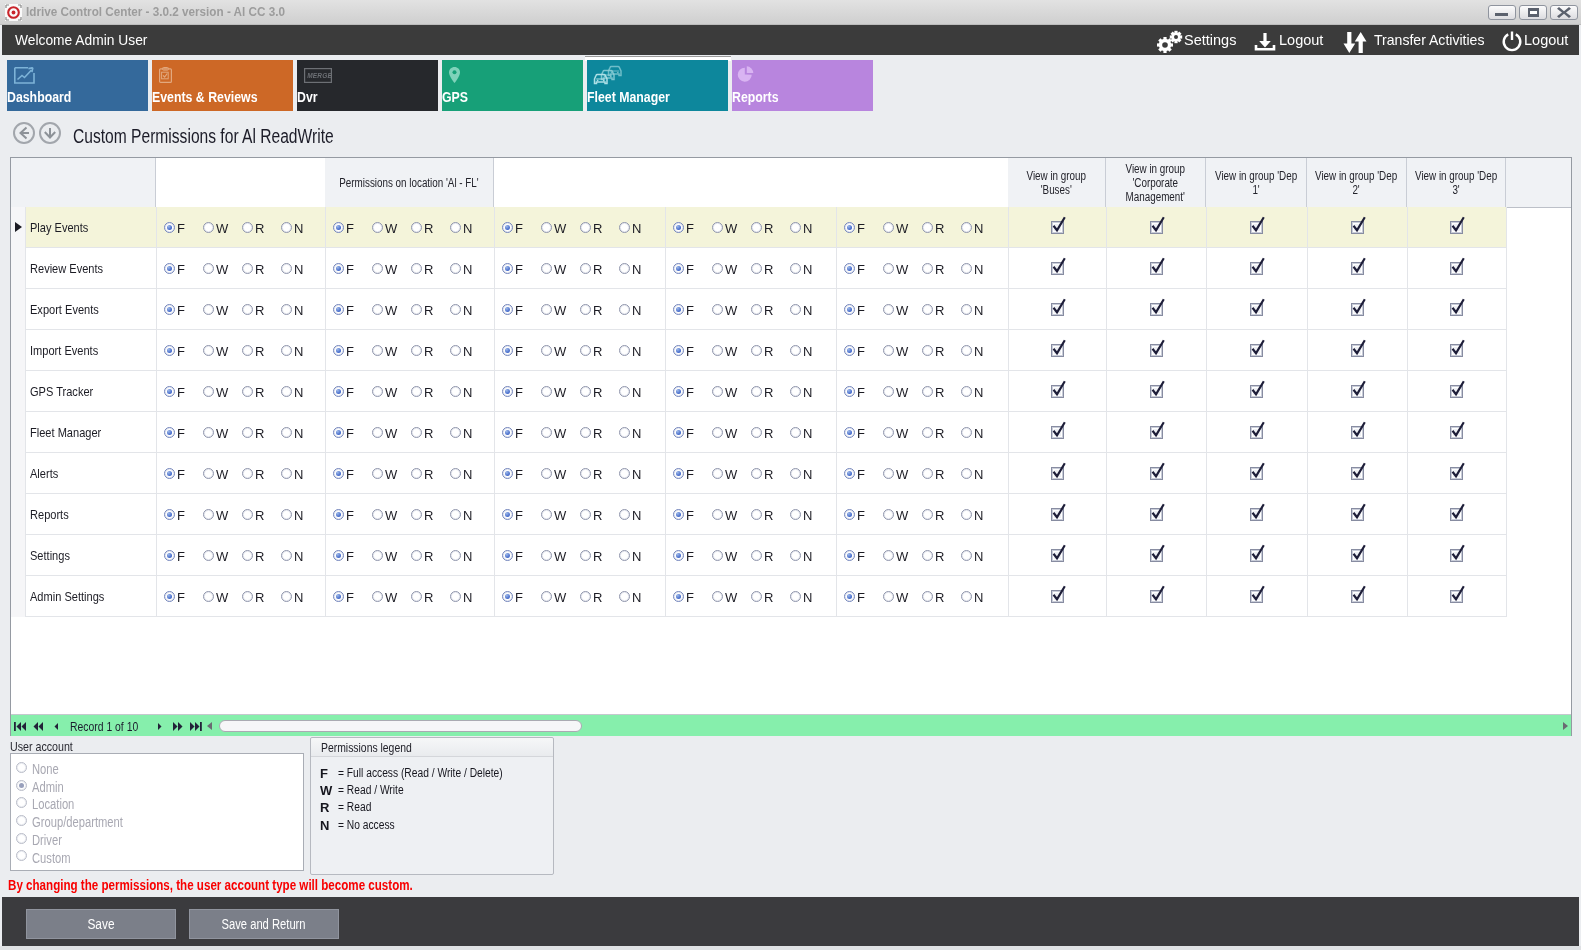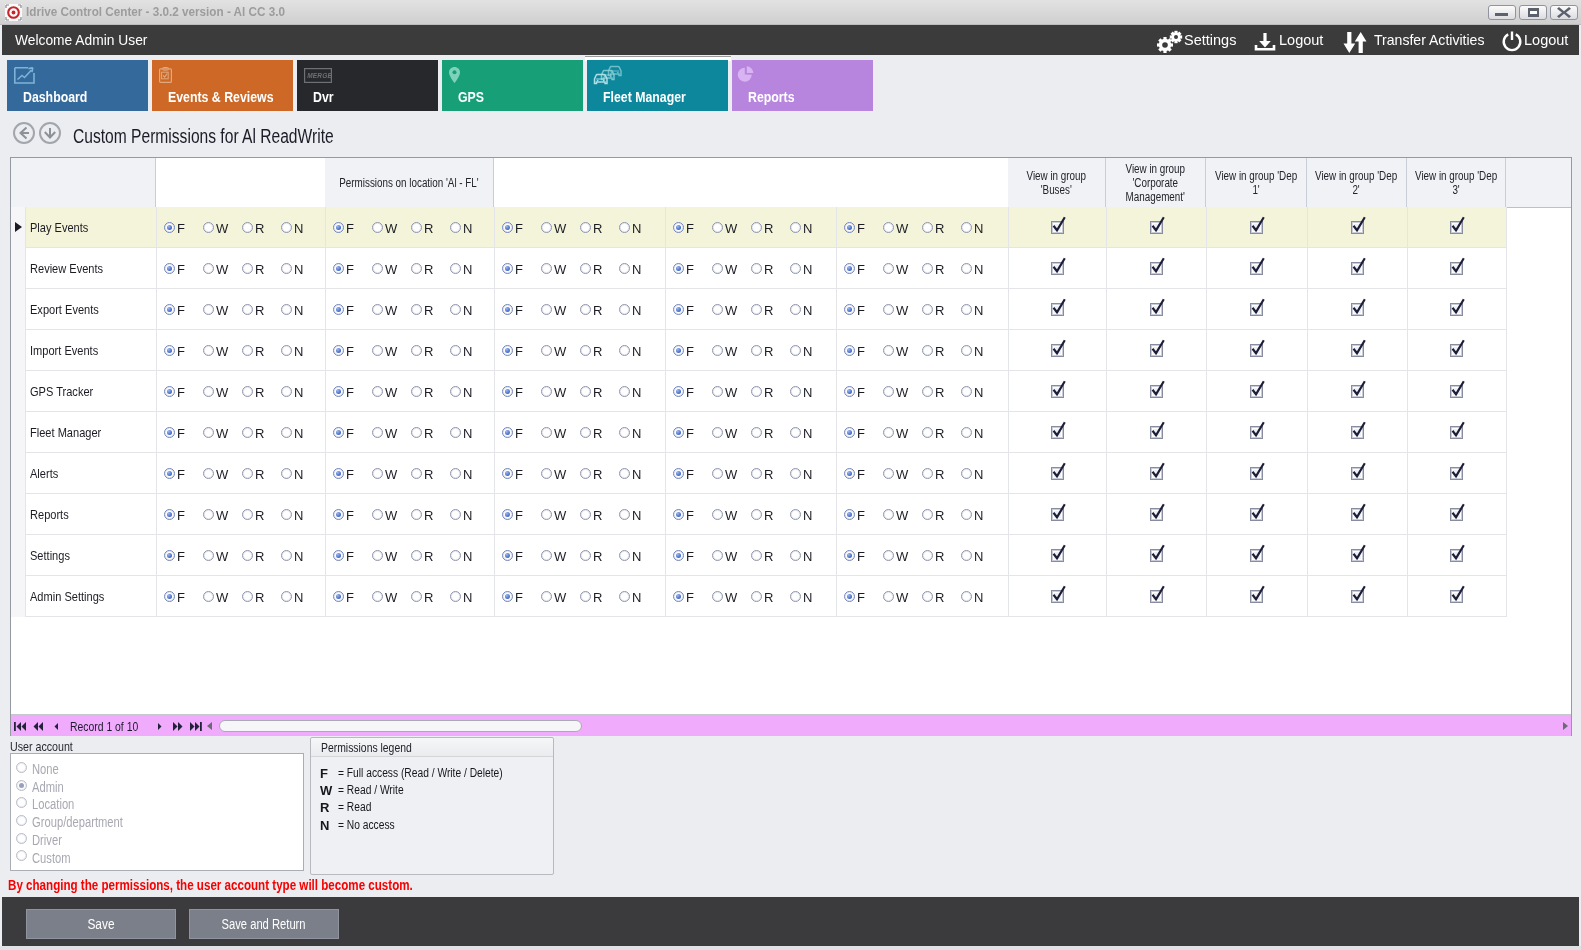--- a/index.html
+++ b/index.html
@@ -5,37 +5,37 @@
 body{font-family:"Liberation Sans",sans-serif;background:#ebedf0;position:relative}
 .abs{position:absolute}
 .sx{display:inline-block;transform:scaleX(.85);transform-origin:0 50%;white-space:nowrap}
 .sxc{display:inline-block;transform:scaleX(.82);transform-origin:50% 50%;white-space:nowrap}
 #titlebar{left:0;top:0;width:1581px;height:25px;background:linear-gradient(#e2e2e2,#cfcfcf);border-bottom:1px solid #bcbcbc}
 #title{left:26px;top:4px;font-size:13px;font-weight:bold;color:#9c9c9c}
 .winbtn{top:5px;width:28px;height:15px;border:1px solid #8f949e;border-radius:3px;background:linear-gradient(#fcfcfc,#dcdce0)}
 #welcome{left:2px;top:25px;width:1577px;height:30px;background:#3b3b3b}
 .menuitem{top:32px;color:#fff;font-size:14.5px}
 .tab{top:60px;height:51px;width:141px}
-.tablabel{position:absolute;left:16px;bottom:6px;color:#fff;font-weight:bold;font-size:14.5px}
+.tablabel{position:absolute;left:0;bottom:6px;color:#fff;font-weight:bold;font-size:14.5px}
 .circbtn{top:122px;width:22px;height:22px;border:2px solid #a2a6ac;border-radius:50%}
 #pagetitle{left:73px;top:125px;font-size:19.5px;color:#1c1c28}
 #gridbox{left:10px;top:157px;width:1562px;height:579px;border:1px solid #959aa2;background:#fff}
 .hcell{top:0;height:49px;background:#f0f2f5;border-right:1px solid #c9cdd5;color:#23232b;font-size:12px;display:flex;align-items:center;justify-content:center;text-align:center;line-height:14px}
 #hdrline{left:0;top:49px;width:1560px;height:1px;background:#bcc0c8}
 .row{left:0;width:1495px;height:41px;background:#fff;border-bottom:1px solid #e3e5e9}
 .row.sel{background:#f4f4da}
 .vline{top:0;height:41px;width:1px;background:#e3e5e9}
 .rlabel{left:19px;top:13px;font-size:13px;color:#1c1c24}
 .ind{left:0;top:0;width:15px;height:41px;background:#f6f6f8;border-right:1px solid #e3e5e9}
 .radio{width:11px;height:11px;border-radius:50%;background:#fff;border:1px solid #8f95ab;box-shadow:inset 0 0 0 1px #e9ebf2}
 .radio.on{border-color:#7284bb}
 .radio.on::after{content:"";position:absolute;left:2px;top:2px;width:5px;height:5px;border-radius:50%;background:radial-gradient(circle at 35% 30%,#9cb8e8 0%,#3b62c8 75%)}
 .rlbl{font-size:13px;color:#1c1c24}
 .chk{width:13px;height:13px;background:#eef0f4;border:1px solid #878ca1;box-shadow:inset 0 0 0 1px #c9cdd9,inset 0 0 0 2px #fff}
-#nav{left:0;top:556px;width:1560px;height:22px;background:#f0abfc;border-top:1px solid #c5c8ce}
+#nav{left:0;top:556px;width:1560px;height:22px;background:#86efac;border-top:1px solid #c5c8ce}
 #rectext{left:59px;top:4px;font-size:13px;color:#1c1c2e}
 #hthumb{left:208px;top:5px;width:363px;height:12px;border:1px solid #aaaab2;border-radius:6px;background:#f6f6f8}
 #ualabel{left:10px;top:739px;font-size:13px;color:#2a2a32}
 #uabox{left:10px;top:753px;width:294px;height:118px;background:#fff;border:1px solid #a9adb5}
 .ua-opt{font-size:14px;color:#a8a8b2}
 .ua-rad{left:5px;width:11px;height:11px;border-radius:50%;background:#fff;border:1px solid #b9bcc8;box-shadow:inset 0 0 0 1px #eceef2}
 .ua-rad.on::after{content:"";position:absolute;left:2px;top:2px;width:5px;height:5px;border-radius:50%;background:#98a0bc}
 #legbox{left:310px;top:737px;width:244px;height:138px;background:#eef0f3;border:1px solid #b6b9c0;border-radius:2px}
 #leghdr{left:0;top:0;width:242px;height:19px;background:linear-gradient(#f6f7f8,#e9ebee);border-bottom:1px solid #d4d6da;border-radius:2px 2px 0 0}
 #leghdr > span{position:absolute;left:10px;top:2px;font-size:13px;color:#23232b}

